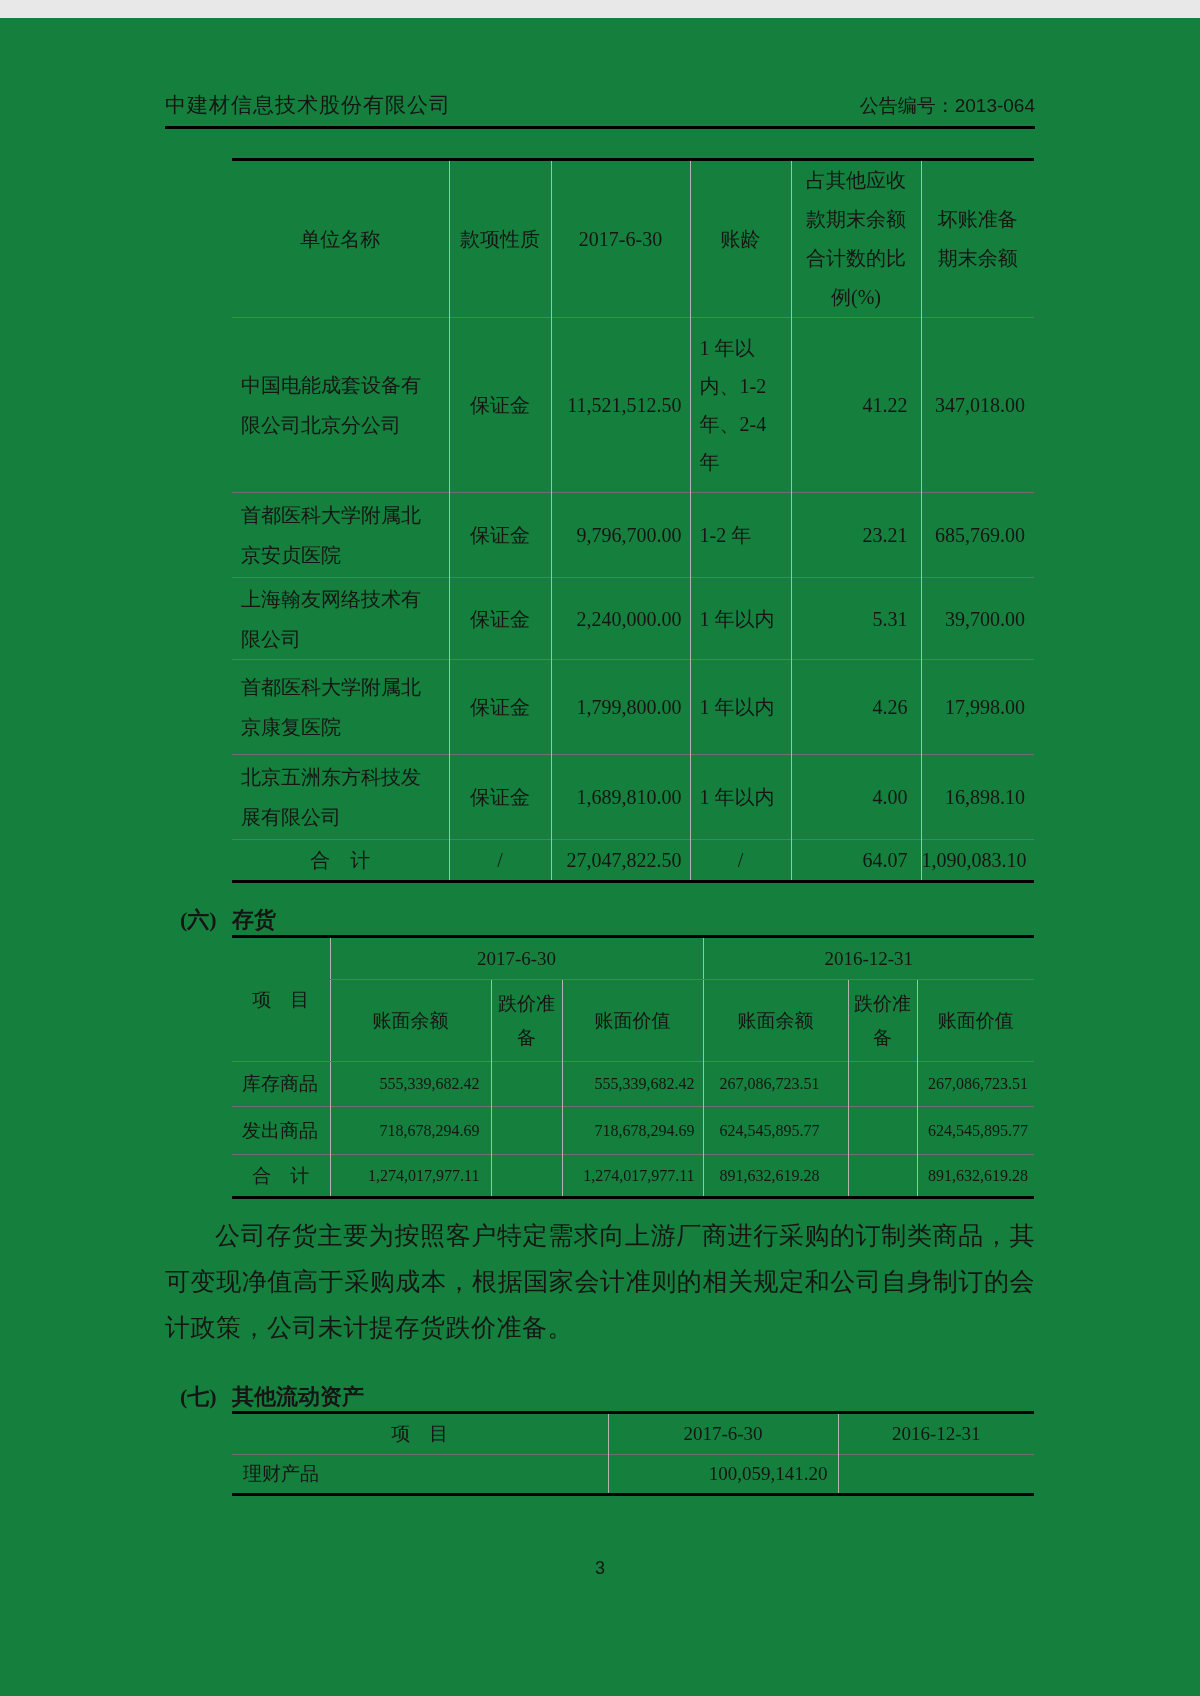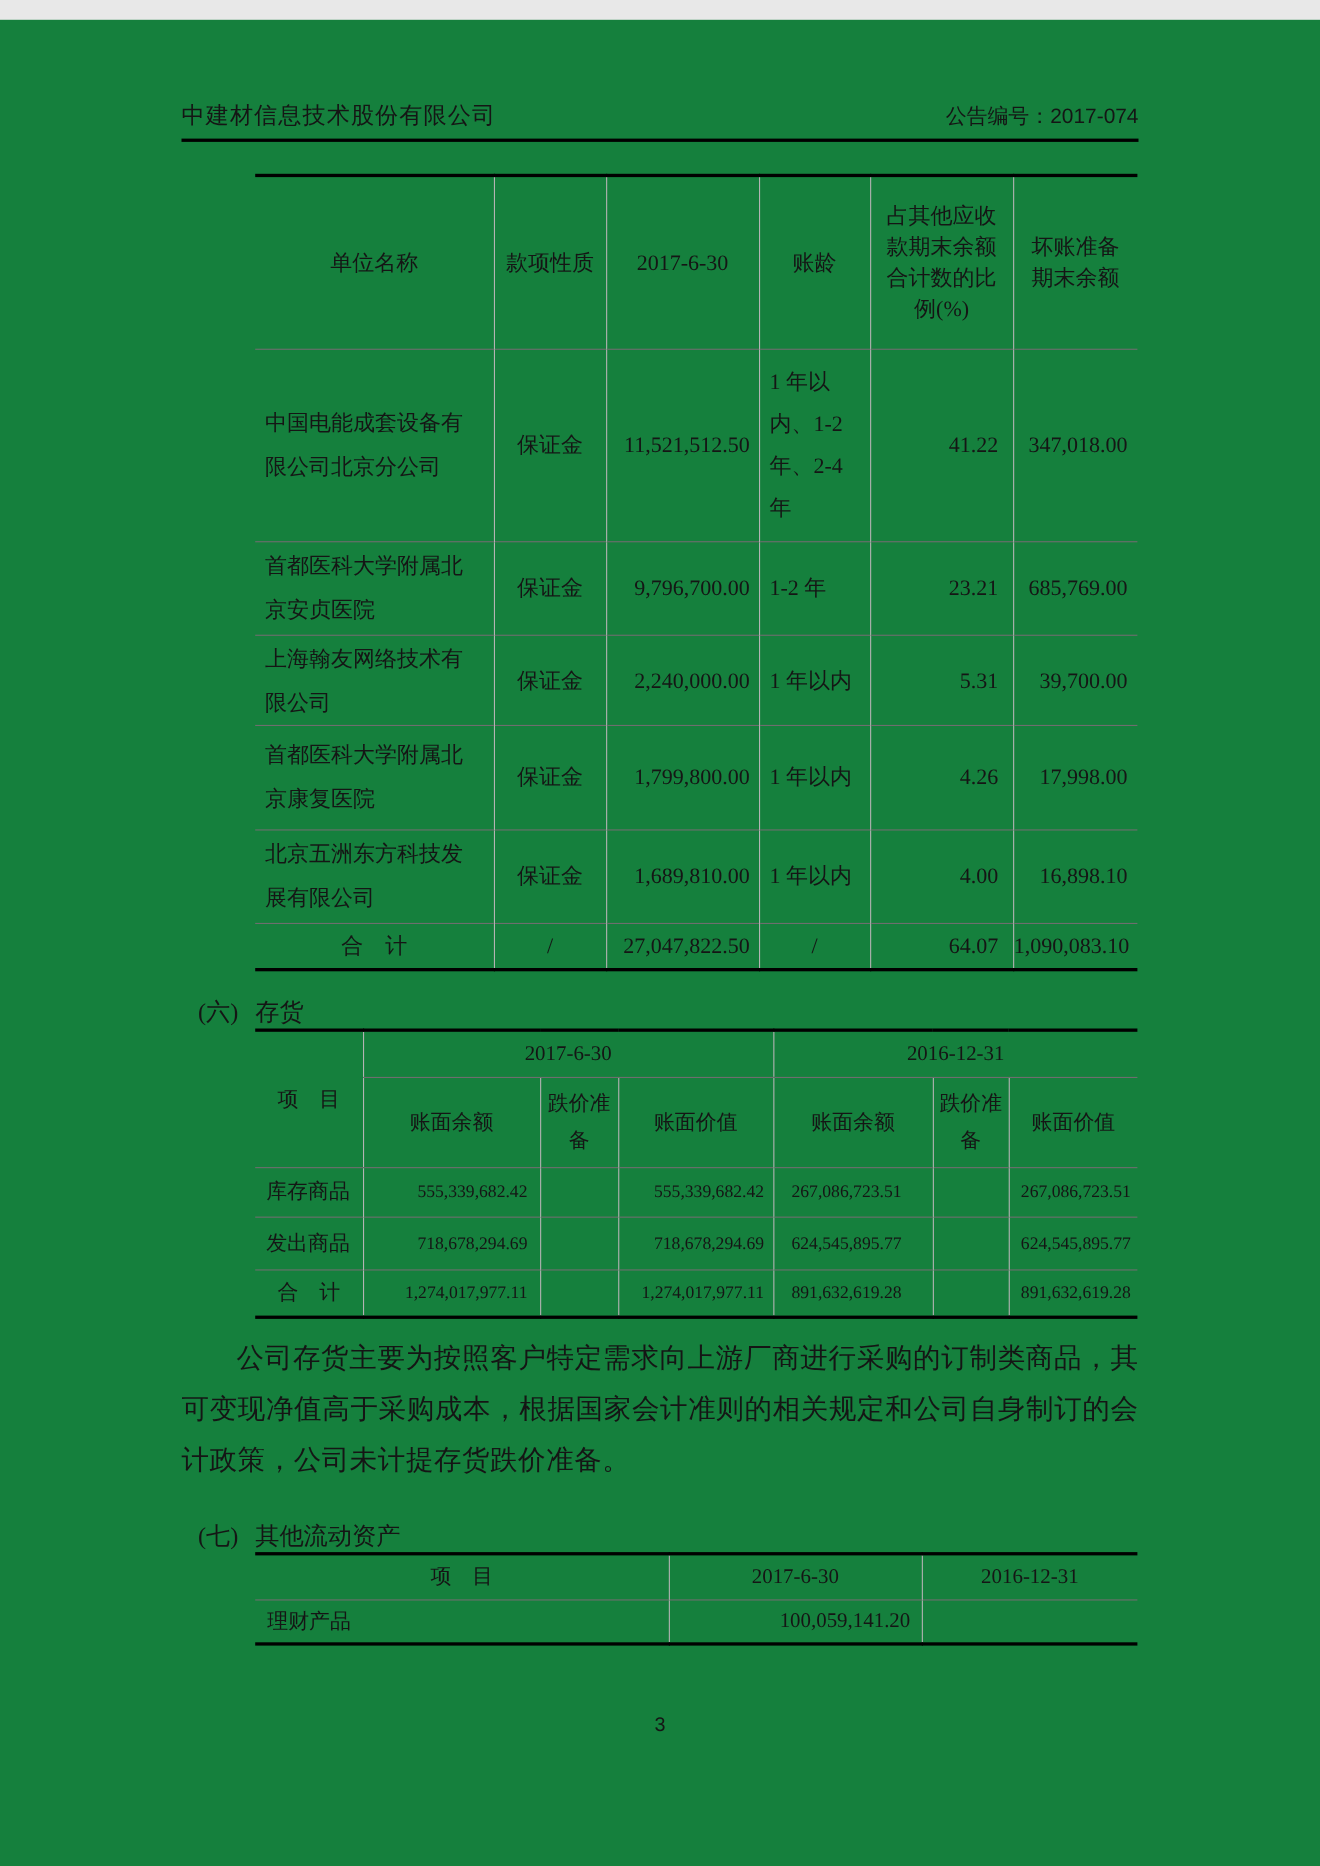--- a/index.html
+++ b/index.html
@@ -15,31 +15,31 @@
   .notice{font-size:19px;font-family:"Liberation Sans","DejaVu Sans",sans-serif;}
   .header-rule{border-top:3px solid #000;margin-top:7px;}
   
   table{border-collapse:collapse;table-layout:fixed;border-top:3px solid #000;border-bottom:3px solid #000;}
   td,th{vertical-align:middle;font-weight:normal;padding:0;overflow:hidden;}
   .bl{border-left:1px solid #b3b3b3;}
   tr.rb{border-bottom:1px solid #6e6e6e;}
   .bb{border-bottom:1px solid #6e6e6e;}
   
   .t1{margin:29px 0 0 67px;width:802px;font-size:20px;}
-  .t1 th{text-align:center;line-height:28px;padding:0 10px;}
+  .t1 th{text-align:center;line-height:39px;padding:0 10px;}
   .t1 td{line-height:40px;}
   .t1 td:nth-child(1){text-align:left;padding:0 12px 0 9px;}
   .t1 td:nth-child(2){text-align:center;}
   .t1 td:nth-child(3){text-align:right;padding-right:8px;}
   .t1 td:nth-child(4){text-align:left;padding-left:9px;line-height:38px;}
   .t1 td:nth-child(5){text-align:right;padding-right:13px;}
   .t1 td:nth-child(6){text-align:right;padding-right:9px;}
   .t1 tr.total td:nth-child(1),.t1 tr.total td:nth-child(4){text-align:center;padding:0;}
   
-  .sec-heading{margin:24px 0 2px 15px;font-weight:normal;font-size:22px;line-height:26px;}
+  .sec-heading{margin:24px 0 2px 15px;font-weight:bold;font-size:22px;line-height:26px;}
   .sec-heading .sec-label{display:inline-block;width:52px;}
   .sec-heading.s7{margin-top:34px;line-height:24px;}
   
   .t2{margin-left:67px;width:802px;}
   .t2 th{text-align:center;font-size:19px;line-height:34px;padding:0 4px;}
   .t2 td{font-size:16px;line-height:22px;}
   .t2 td:nth-child(1){font-size:19px;text-align:left;padding-left:10px;}
   .t2 td:nth-child(2){text-align:right;padding-right:11px;}
   .t2 td:nth-child(4){text-align:right;padding-right:8px;}
   .t2 td:nth-child(5){text-align:right;padding-right:28px;}
@@ -58,21 +58,21 @@
     font-family:"Liberation Sans","DejaVu Sans",sans-serif;font-size:18px;}
 </style>
 </head>
 <body>
 
 <div class="page">
   <div class="content">
 
     <div class="doc-header">
       <span class="company">中建材信息技术股份有限公司</span>
-      <span class="notice">公告编号：2017-074</span>
+      <span class="notice">公告编号：2013-064</span>
     </div>
     <div class="header-rule"></div>
 
     <table class="t1">
       <colgroup>
         <col style="width:217px">
           <col style="width:102px">
           <col style="width:139px">
         <col style="width:101px">
           <col style="width:130px">

